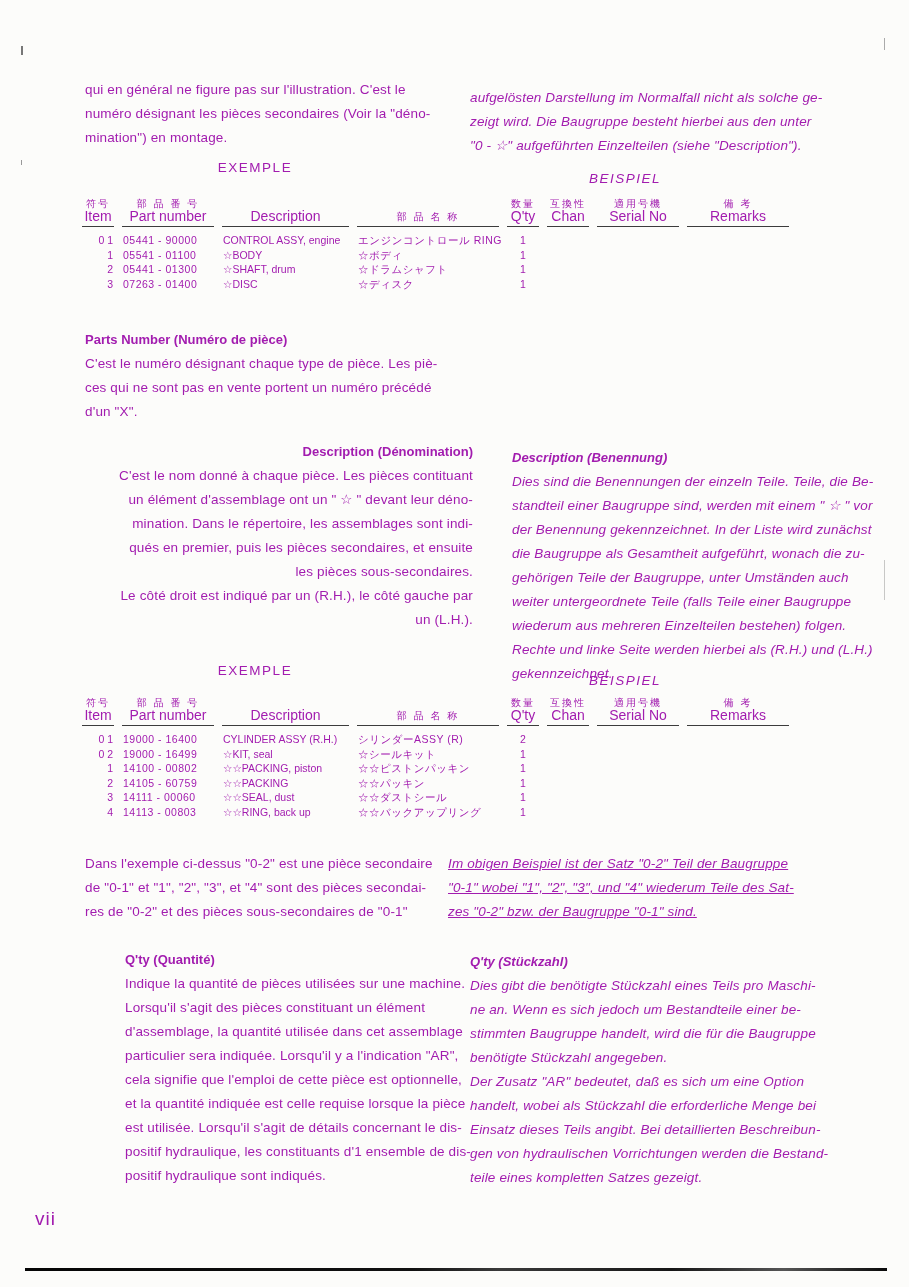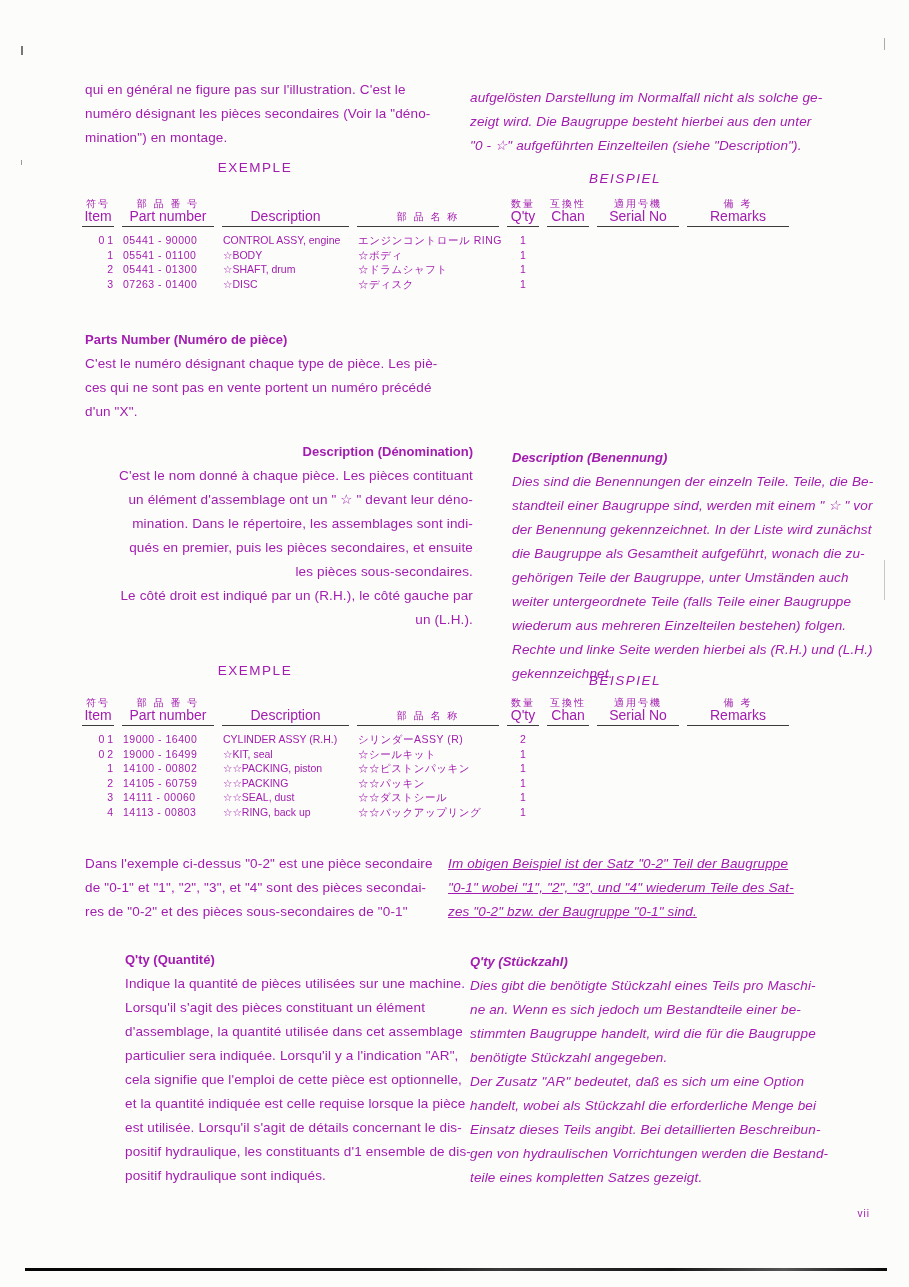--- a/index.html
+++ b/index.html
@@ -21,21 +21,21 @@
   .hwrap .en { font-size:14px; line-height:13px; white-space:nowrap; }
   table.parts td { padding:0 5px; font-size:10.5px; line-height:14.5px; vertical-align:top; white-space:nowrap; overflow:visible; }
   table.parts tbody tr:first-child td { padding-top:6px; }
   .w-item{width:40px}.w-part{width:100px}.w-desc{width:135px}.w-name{width:150px}
   .w-qty{width:40px}.w-chan{width:50px}.w-serial{width:90px}.w-remarks{width:110px}
   td.col-item { text-align:right; padding-right:8px; }
   td.col-part { padding-left:14px; letter-spacing:0.5px; }
   td.col-qty  { text-align:center; }
   td.col-name { letter-spacing:0.5px; }
 
-  .page-num { font-size:10px; text-align:right; letter-spacing:1px; }
+  .page-num { font-size:19px; text-align:left; letter-spacing:1px;padding-left:35px; }
   .bottom-line {
     position:absolute; left:25px; top:1268px; width:862px; height:3px;
     background:linear-gradient(to right,#050505 0%,#111 45%,#3a3a3a 55%,#161616 75%,#555 88%,#0a0a0a 100%);
   }
   .mark { position:absolute; background:#777; }
 </style>
 </head>
 <body>
 
 <div class="page">

